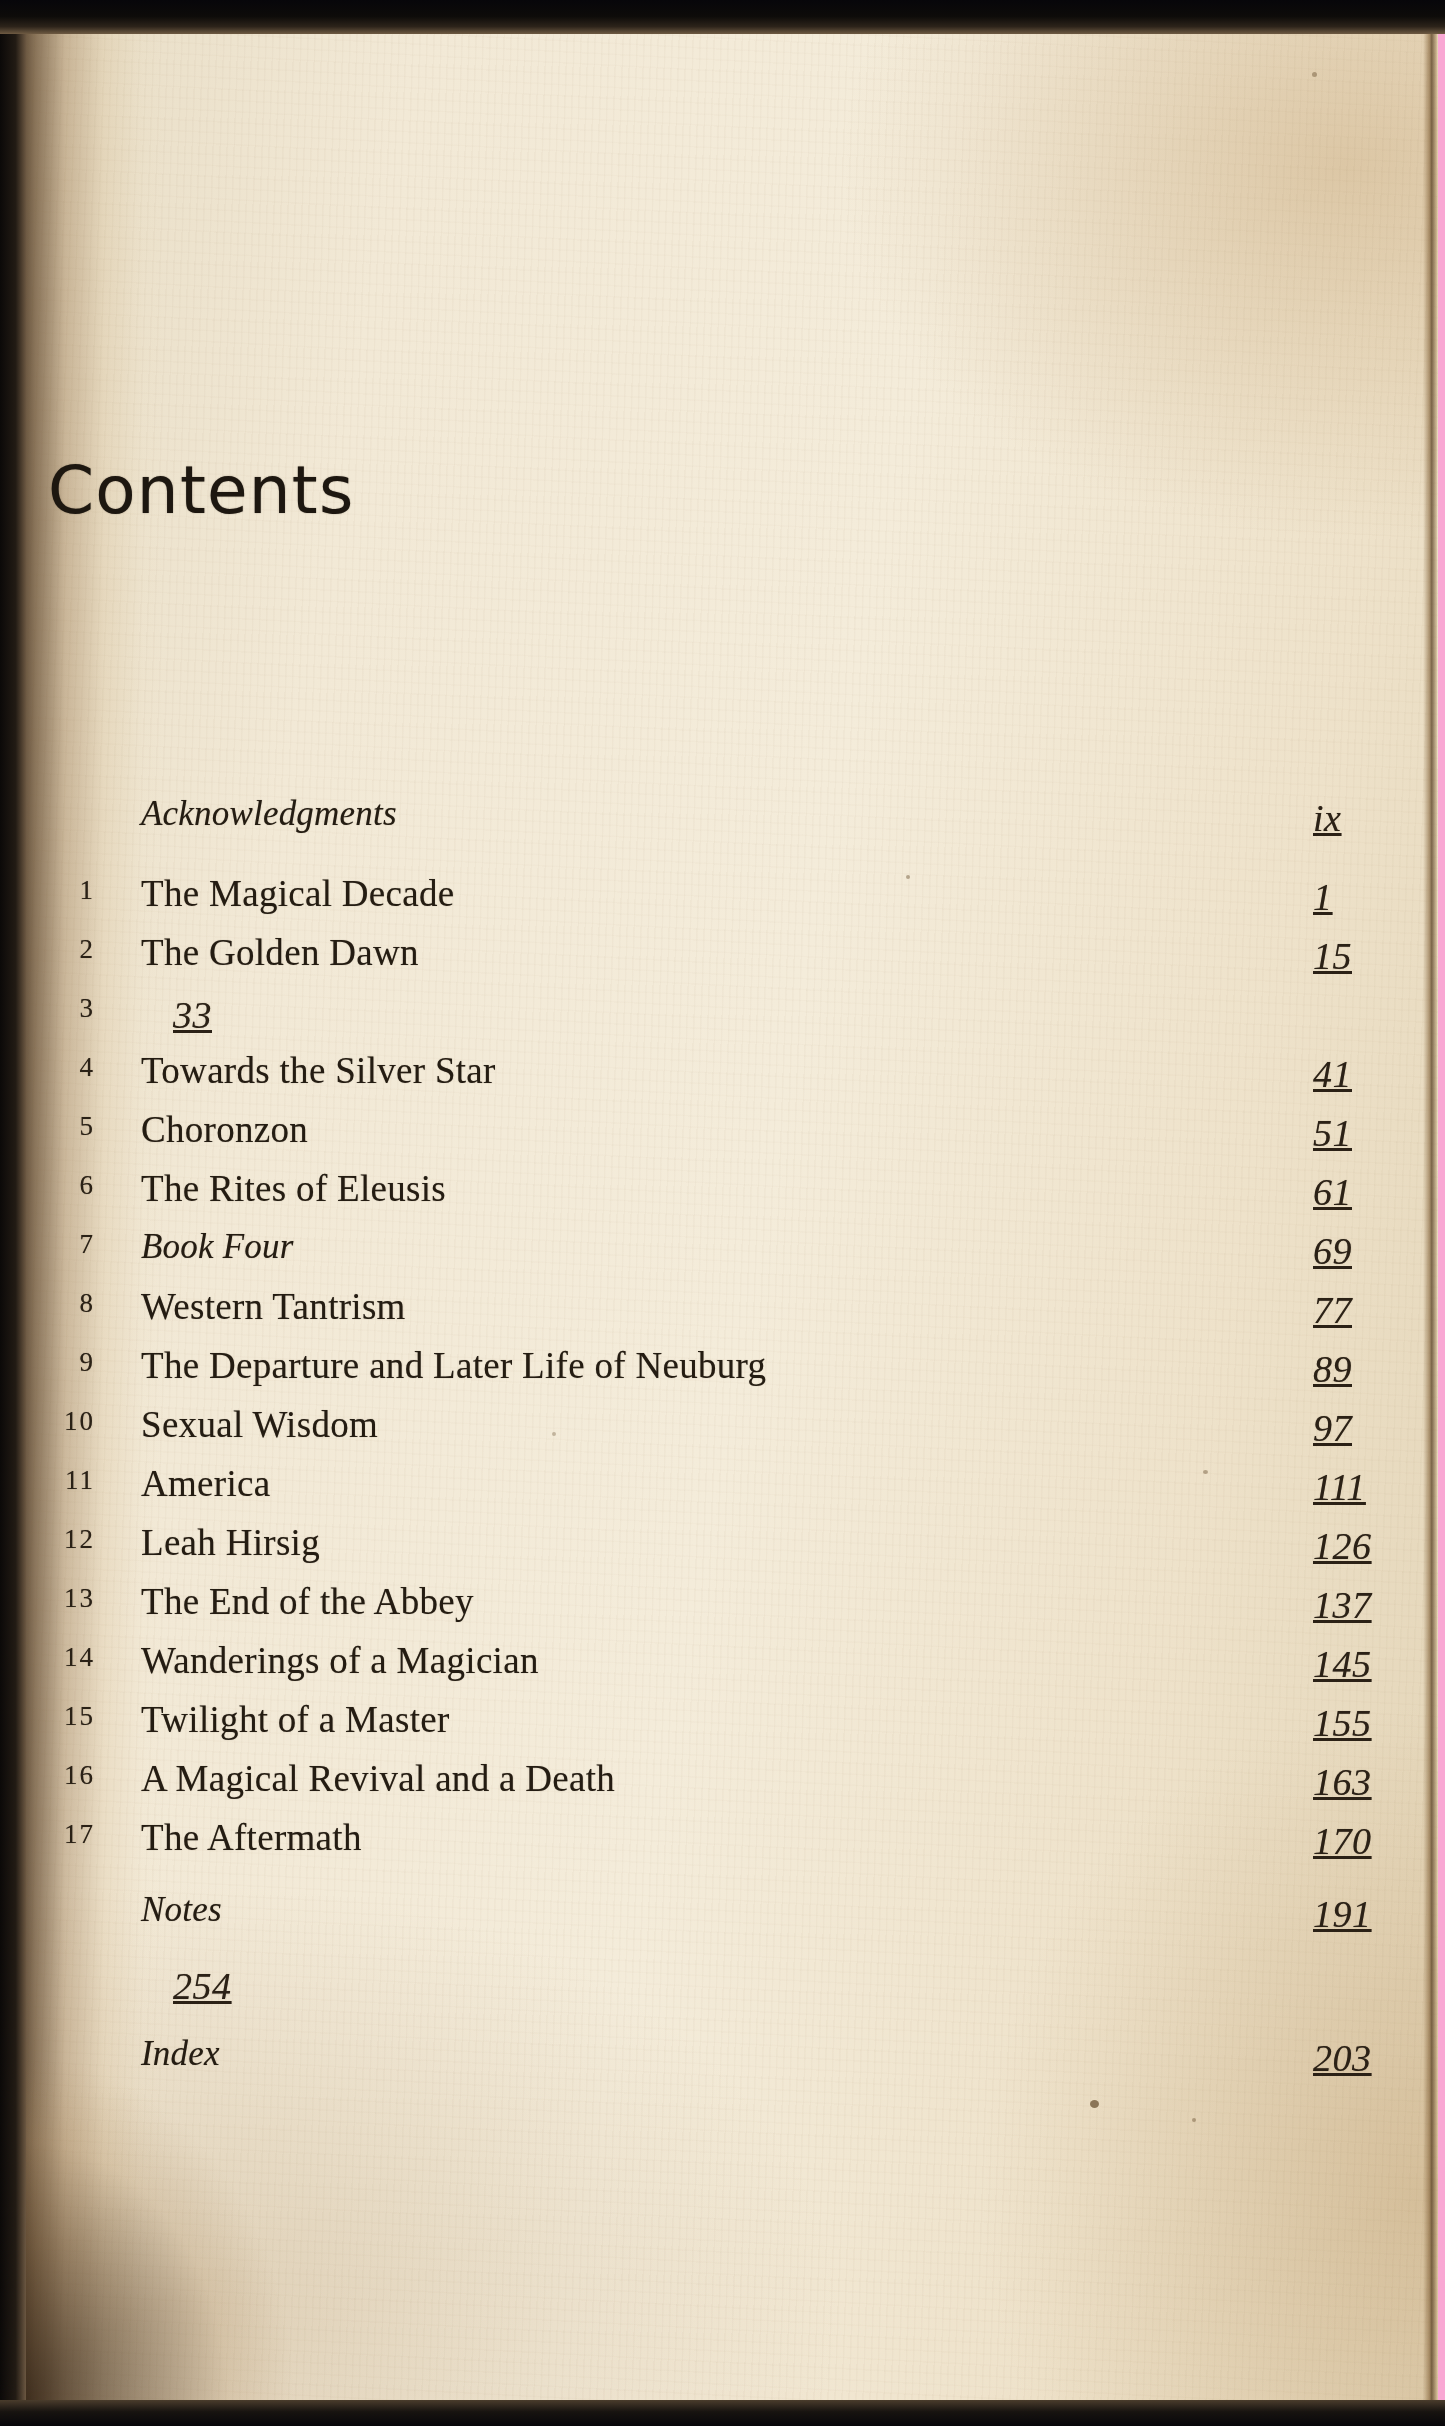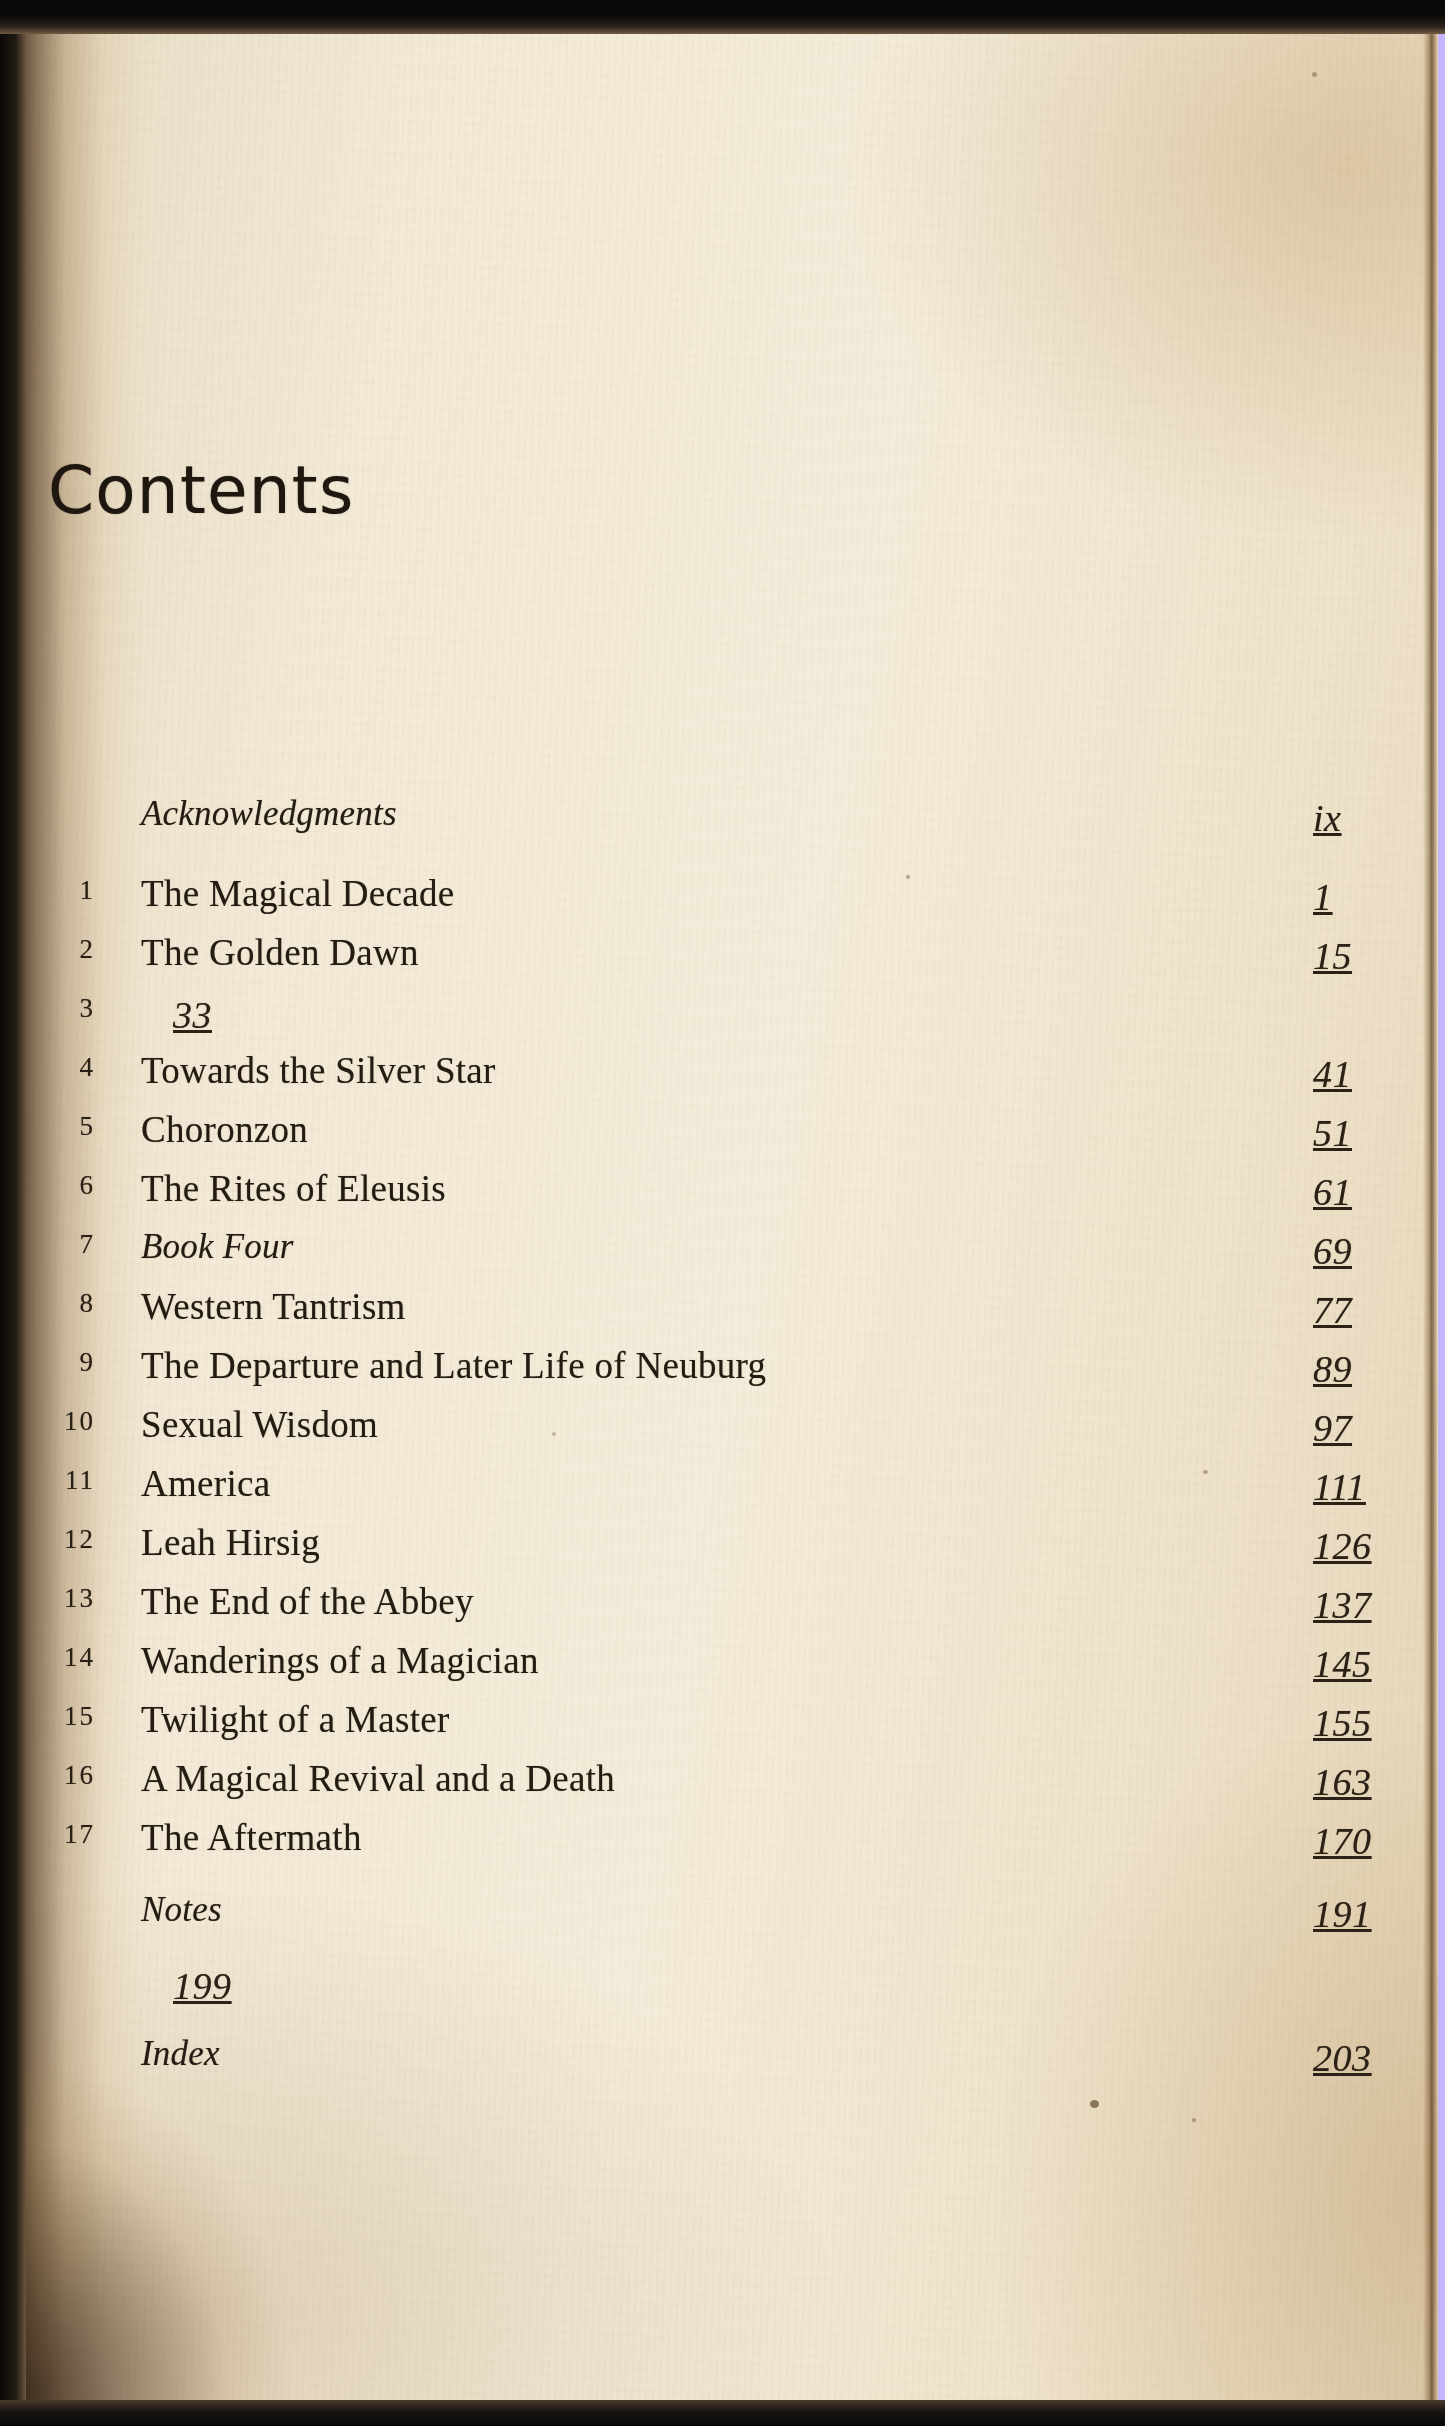--- a/index.html
+++ b/index.html
@@ -10,21 +10,21 @@
     height: 2426px;
     background: #0c0a07;
     overflow: hidden;
   }
 
   
   #scan {
     position: relative;
     width: 1445px;
     height: 2426px;
-    background: #c4b5fd;
+    background: #f9a8d4;
     font-family: "Liberation Serif", "DejaVu Serif", serif;
     overflow: hidden;
   }
 
   
   .top-dark {
     position: absolute;
     left: 0; top: 0;
     width: 1445px; height: 34px;
     background: linear-gradient(180deg,#07060a 0%, #0d0b09 48%, #2c231a 78%, #6e5a42 100%);
@@ -301,21 +301,21 @@
         <span class="pgnum">170</span>
       </div>
 
       <div class="toc-row loose gap-top-lg">
         <span class="num"></span>
         <span class="label ital">Notes</span>
         <span class="pgnum">191</span>
       </div>
       <div class="toc-row loose">
         <span class="num"></span>
-        <span class="pgnum">199</span>
+        <span class="pgnum">254</span>
       </div>
       <div class="toc-row loose">
         <span class="num"></span>
         <span class="label ital">Index</span>
         <span class="pgnum">203</span>
       </div>
 
     </div>
   </div>
 </div>

